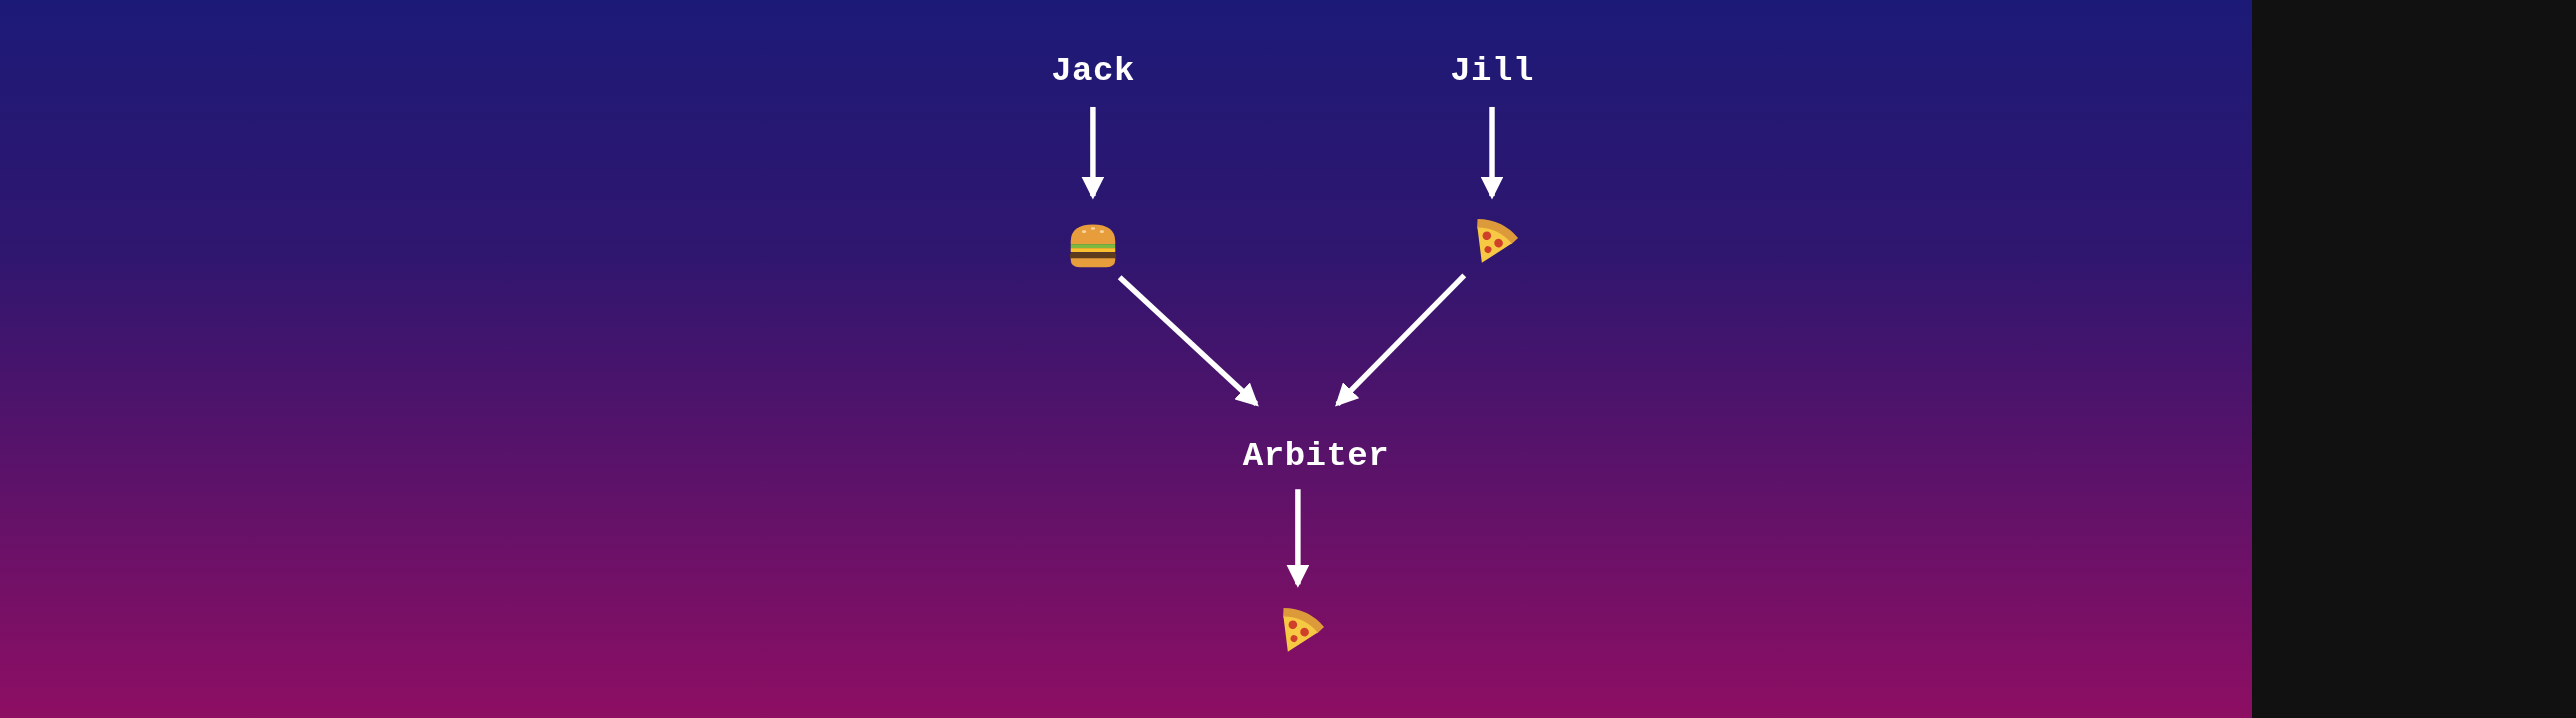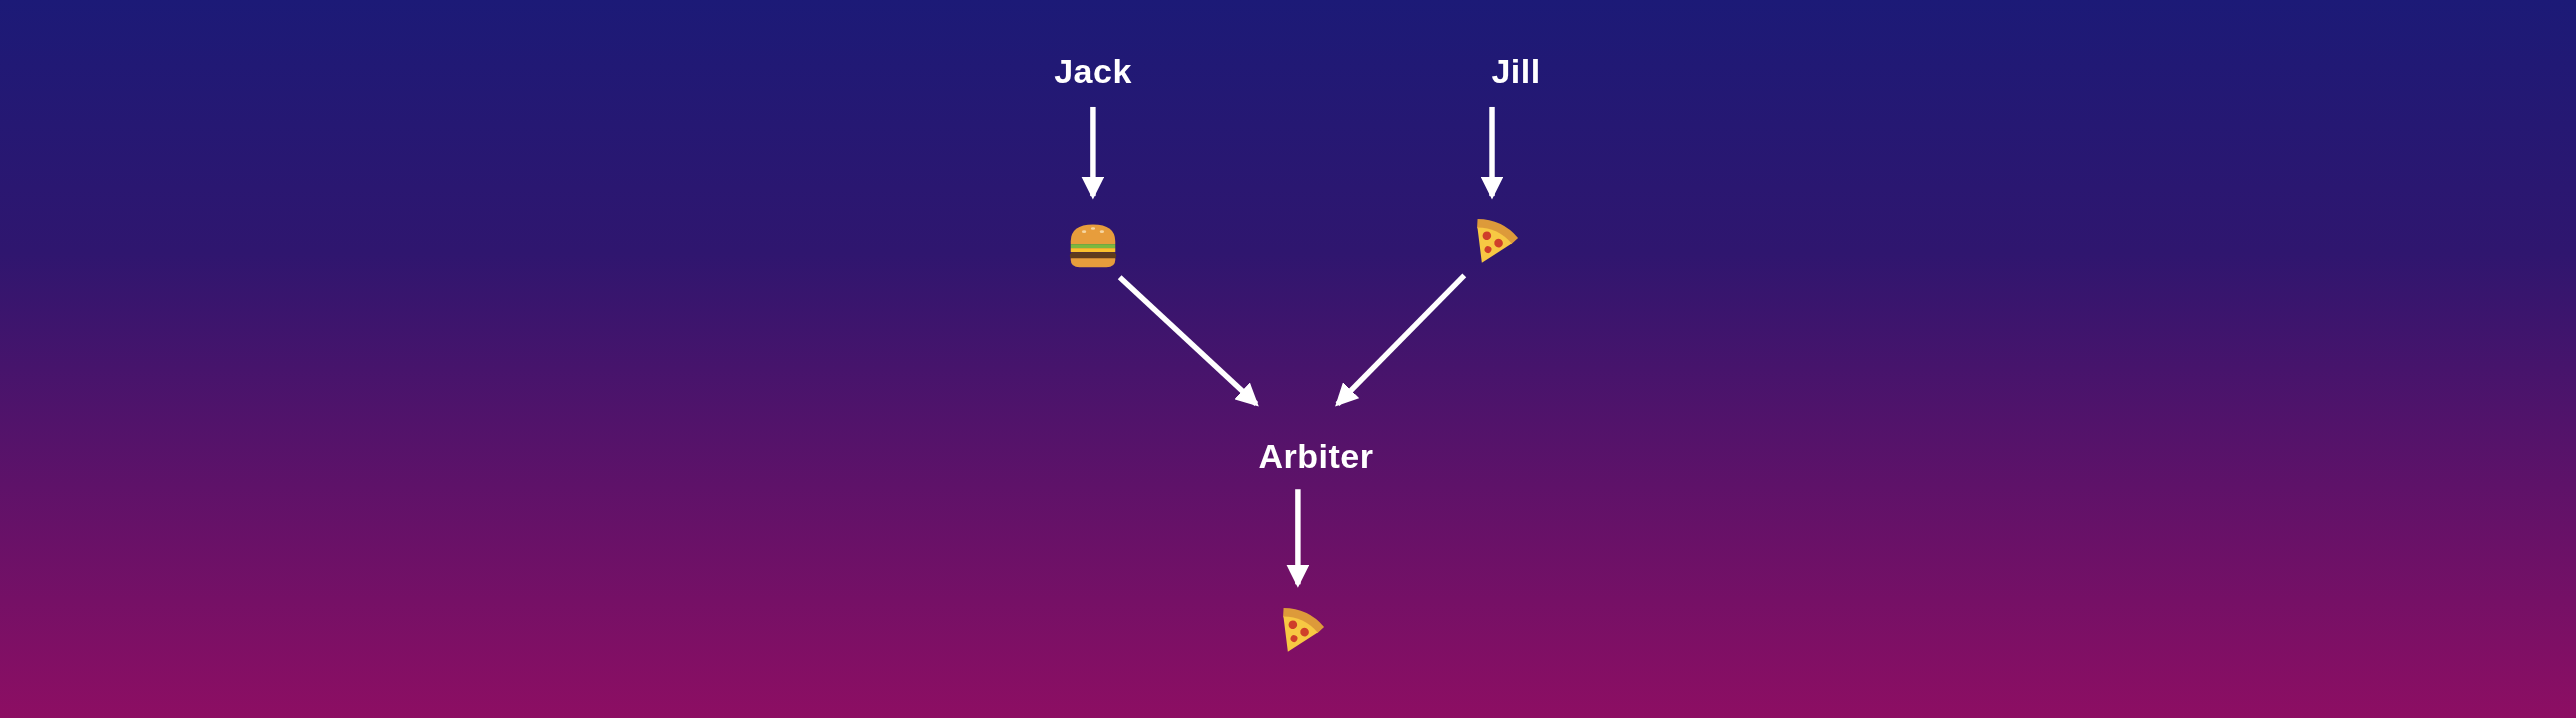--- a/index.html
+++ b/index.html
@@ -2,25 +2,25 @@
 <html><head>
 <meta charset="utf-8">
 <style>
   html, body {
     margin: 0;
     padding: 0;
     background: #111;
   }
   .canvas {
     position: relative;
-    width: 2576px;
+    width: 2252px;
     height: 718px;
     overflow: hidden;
     background: linear-gradient(180deg, #1c1a77 0%, #2f166f 35%, #8d0e63 100%);
-    font-family: Liberation Sans, sans-serif;
+    font-family: Liberation Mono, monospace;
   }
   .node-label {
     position: absolute;
     transform: translate(-50%, -50%);
     color: #ffffff;
     font-size: 34px;
     font-weight: 700;
     letter-spacing: 0.5px;
     white-space: nowrap;
   }
@@ -51,21 +51,21 @@
     </defs>
     <line x1="1103" y1="108" x2="1103" y2="198" stroke="#ffffff" stroke-width="5.5" marker-end="url(#ah)"></line>
     <line x1="1506" y1="108" x2="1506" y2="198" stroke="#ffffff" stroke-width="5.5" marker-end="url(#ah)"></line>
     <line x1="1130" y1="280" x2="1268" y2="408" stroke="#ffffff" stroke-width="5.5" marker-end="url(#ah)"></line>
     <line x1="1478" y1="278" x2="1350" y2="408" stroke="#ffffff" stroke-width="5.5" marker-end="url(#ah)"></line>
     <line x1="1310" y1="494" x2="1310" y2="590" stroke="#ffffff" stroke-width="5.5" marker-end="url(#ah)"></line>
   </svg>
 
   <div class="node-label" style="left:1093px; top:71px;">Jack</div>
 
-  <div class="node-label" style="left:1492px; top:71px;margin-left:24px;">Jill</div>
+  <div class="node-label" style="left:1492px; top:71px;">Jill</div>
 
   <div class="icon" style="left:1093px; top:245px;">
     <svg viewBox="0 0 64 64" width="57" height="57">
       <path d="M7 28 Q7 9 32 9 Q57 9 57 28 L57 31 L7 31 Z" fill="#e79d3c"></path>
       <ellipse cx="22" cy="17" rx="2.4" ry="1.5" fill="#f6d7a3"></ellipse>
       <ellipse cx="32" cy="13.5" rx="2.4" ry="1.5" fill="#f6d7a3"></ellipse>
       <ellipse cx="42" cy="17" rx="2.4" ry="1.5" fill="#f6d7a3"></ellipse>
       <rect x="7" y="31" width="50" height="4.5" fill="#7cb93e"></rect>
       <rect x="7" y="35.5" width="50" height="4.5" fill="#fbc02d"></rect>
       <rect x="6" y="40" width="52" height="8" rx="4" fill="#5f3b1d"></rect>

